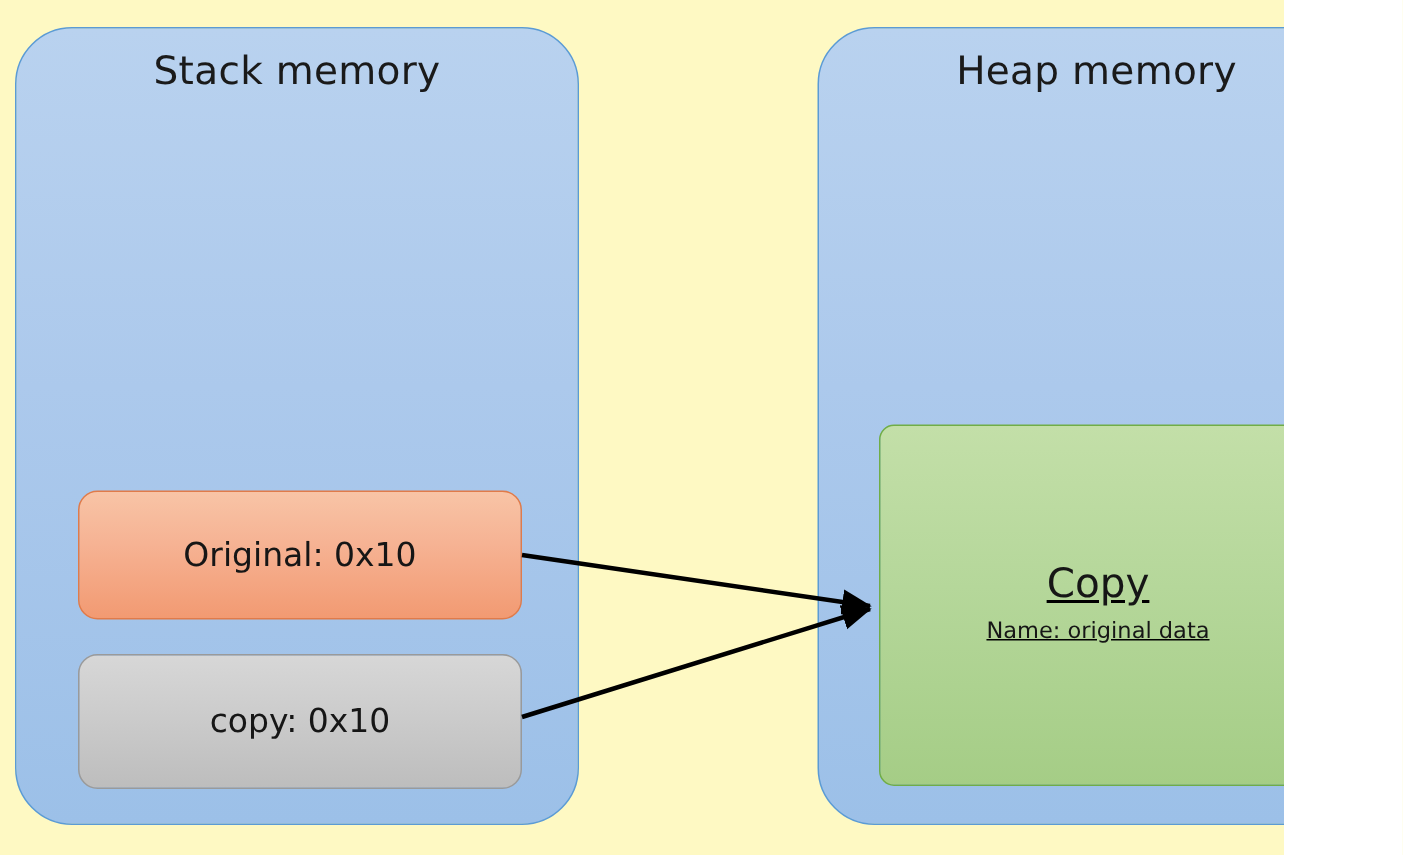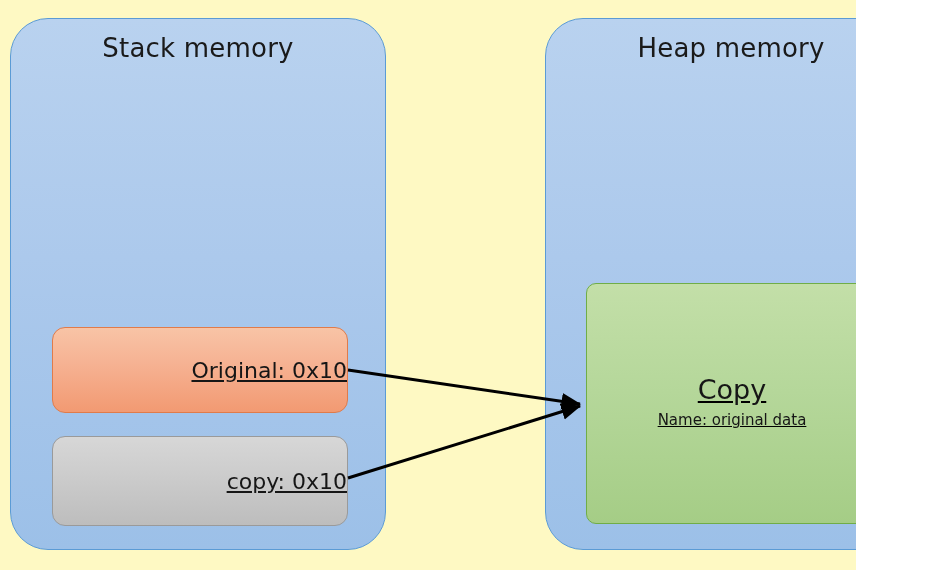--- a/index.html
+++ b/index.html
@@ -49,25 +49,24 @@
     white-space: nowrap;
   }
 
   
   .var-box {
     position: absolute;
     border-radius: 13px;
     box-sizing: border-box;
     display: flex;
     align-items: center;
-    justify-content: flex-end;
+    justify-content: center;
     font-size: 22px;
     color: #161616;
     white-space: nowrap;
-    text-decoration: underline;
   }
   #original-box {
     left: 52px;
     top: 327px;
     width: 296px;
     height: 86px;
     border: 1.5px solid #e07b4a;
     background: linear-gradient(180deg, #f8c4a6 0%, #f6b394 40%, #f29a72 100%);
   }
   #copy-box {

